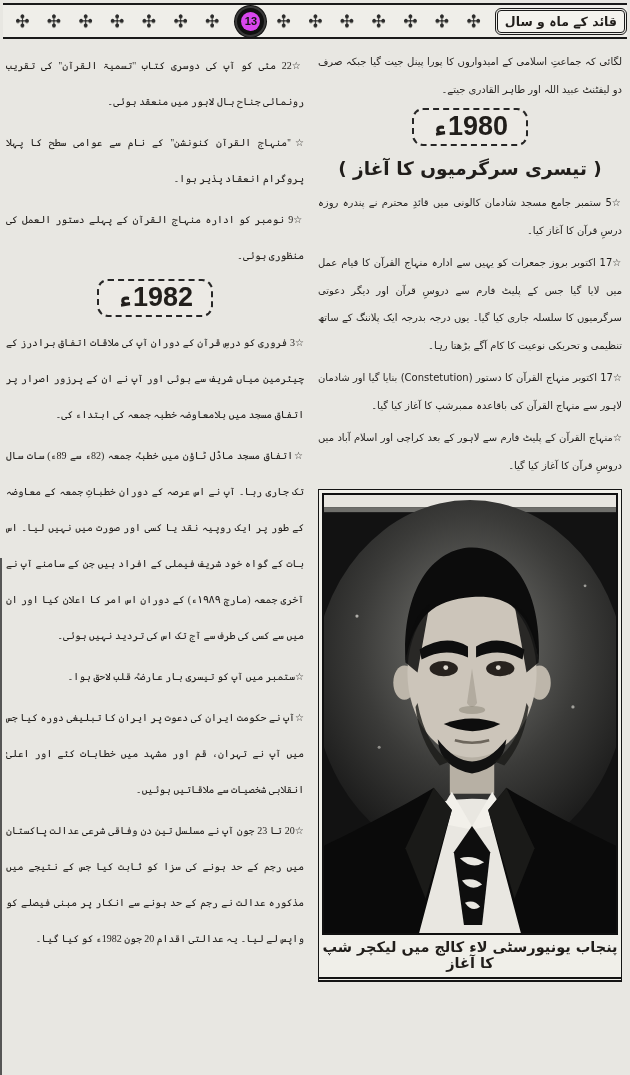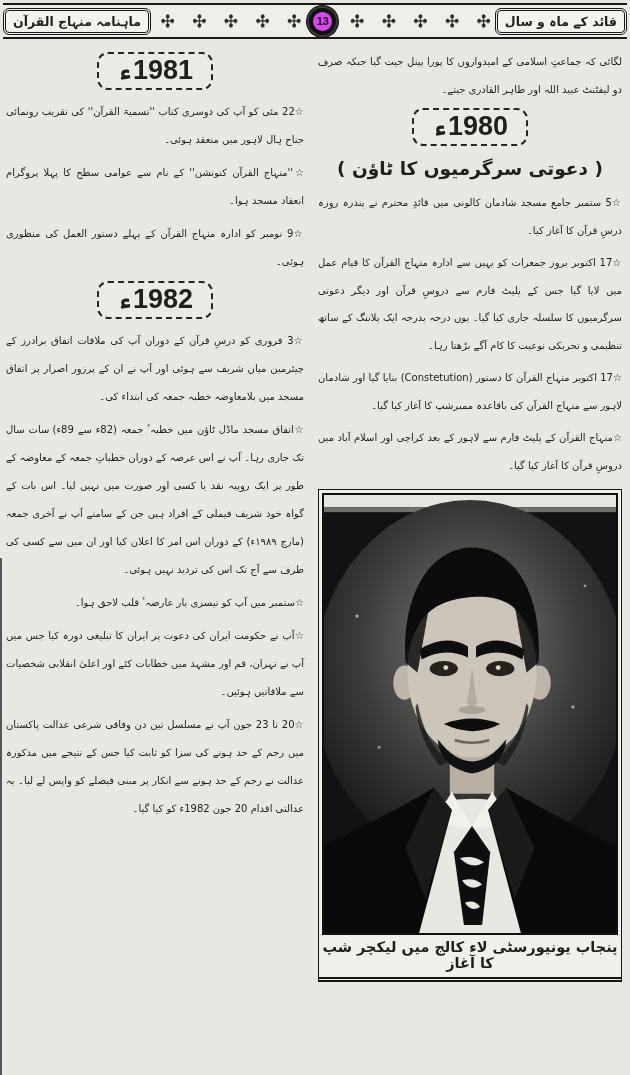--- a/index.html
+++ b/index.html
@@ -43,21 +43,21 @@
     position:absolute;top:48px;right:8px;left:6px;bottom:0;
     display:flex;gap:14px;direction:rtl;
   }
   .col{box-sizing:border-box;}
   .col-first{width:304px;}   
   .col-second{width:298px;}  
   .para{
     margin:0 0 5px;font-size:10px;line-height:27.5px;
     text-align:justify;direction:rtl;
   }
-  .col-second .para{line-height:28px;}
+  .col-second .para{line-height:36px;font-family:Liberation Serif, serif;}
   .year-box{
     display:block;width:fit-content;margin:4px auto 8px;
     padding:0 18px 2px;
     border:2px dashed #262626;border-radius:11px;
     font:bold 27px "Liberation Sans",sans-serif;
     background:#eceae5;direction:rtl;letter-spacing:1px;
   }
   .section-title{
     text-align:center;font-size:18.5px;font-weight:bold;
     margin:12px 0 10px;direction:rtl;
@@ -84,29 +84,28 @@
 </head>
 <body>
 
 <div class="header">
   <span class="header-label">قائد کے ماہ و سال</span>
   <span class="ornaments">✣ ✣ ✣ ✣ ✣ ✣ ✣</span>
   <span class="page-badge">
     <span class="page-badge-inner">13</span>
   </span>
   <span class="ornaments">✣ ✣ ✣ ✣ ✣ ✣ ✣</span>
-  <span class="header-label">ماہنامہ منہاج القرآن</span>
 </div>
 
 <div class="content">
 
   <div class="col col-first">
     <p class="para">لگائی کہ جماعتِ اسلامی کے امیدواروں کا پورا پینل جیت گیا جبکہ صرف دو لیفٹنٹ عبید اللہ اور طاہر القادری جیتے۔</p>
     <div class="year-box">1980ء</div>
-    <div class="section-title">( دعوتی سرگرمیوں کا ٹاؤن )</div>
+    <div class="section-title">( تیسری سرگرمیوں کا آغاز )</div>
     <p class="para">☆5 ستمبر جامع مسجد شادمان کالونی میں قائدِ محترم نے پندرہ روزہ درسِ قرآن کا آغاز کیا۔</p>
     <p class="para">☆17 اکتوبر بروز جمعرات کو یہیں سے ادارہ منہاج القرآن کا قیام عمل میں لایا گیا جس کے پلیٹ فارم سے دروسِ قرآن اور دیگر دعوتی سرگرمیوں کا سلسلہ جاری کیا گیا۔ یوں درجہ بدرجہ ایک پلاننگ کے ساتھ تنظیمی و تحریکی نوعیت کا کام آگے بڑھتا رہا۔</p>
     <p class="para">☆17 اکتوبر منہاج القرآن کا دستور (Constetution) بنایا گیا اور شادمان لاہور سے منہاج القرآن کی باقاعدہ ممبرشپ کا آغاز کیا گیا۔</p>
     <p class="para">☆منہاج القرآن کے پلیٹ فارم سے لاہور کے بعد کراچی اور اسلام آباد میں دروسِ قرآن کا آغاز کیا گیا۔</p>
 
     <figure class="photo-figure" style="margin:10px 0 0">
       <div class="photo-frame">
         <svg viewBox="0 0 296 434" preserveAspectRatio="xMidYMid slice">
           <defs>
             <radialGradient id="glow" cx="50%" cy="40%" r="65%">
@@ -168,23 +167,22 @@
           <path d="M302,440 L302,352 C256,330 210,306 184,290 L166,312 L200,440 Z" fill="#0a0a0a"></path>
           <path d="M112,290 L130,312 L104,400 L84,350 Z" fill="#1c1c1a" opacity=".9"></path>
           <path d="M184,290 L166,312 L192,400 L212,350 Z" fill="#1c1c1a" opacity=".9"></path>
         </svg>
       </div>
       <figcaption class="photo-caption">پنجاب یونیورسٹی لاء کالج میں لیکچر شپ کا آغاز</figcaption>
     </figure>
   </div>
 
   <div class="col col-second">
-    <div class="year-box">1981ء</div>
     <p class="para">☆22 مئی کو آپ کی دوسری کتاب ''تسمیۃ القرآن'' کی تقریب رونمائی جناح ہال لاہور میں منعقد ہوئی۔</p>
-    <p class="para">☆''منہاج القرآن کنونشن'' کے نام سے عوامی سطح کا پہلا پروگرام انعقاد مسجد ہوا۔</p>
+    <p class="para">☆''منہاج القرآن کنونشن'' کے نام سے عوامی سطح کا پہلا پروگرام انعقاد پذیر ہوا۔</p>
     <p class="para">☆9 نومبر کو ادارہ منہاج القرآن کے پہلے دستور العمل کی منظوری ہوئی۔</p>
     <div class="year-box">1982ء</div>
     <p class="para">☆3 فروری کو درسِ قرآن کے دوران آپ کی ملاقات اتفاق برادرز کے چیئرمین میاں شریف سے ہوئی اور آپ نے ان کے پرزور اصرار پر اتفاق مسجد میں بلامعاوضہ خطبہ جمعہ کی ابتداء کی۔</p>
     <p class="para">☆اتفاق مسجد ماڈل ٹاؤن میں خطبہٴ جمعہ (82ء سے 89ء) سات سال تک جاری رہا۔ آپ نے اس عرصہ کے دوران خطباتِ جمعہ کے معاوضہ کے طور پر ایک روپیہ نقد یا کسی اور صورت میں نہیں لیا۔ اس بات کے گواہ خود شریف فیملی کے افراد ہیں جن کے سامنے آپ نے آخری جمعہ (مارچ ۱۹۸۹ء) کے دوران اس امر کا اعلان کیا اور ان میں سے کسی کی طرف سے آج تک اس کی تردید نہیں ہوئی۔</p>
     <p class="para">☆ستمبر میں آپ کو تیسری بار عارضہٴ قلب لاحق ہوا۔</p>
     <p class="para">☆آپ نے حکومت ایران کی دعوت پر ایران کا تبلیغی دورہ کیا جس میں آپ نے تہران، قم اور مشہد میں خطابات کئے اور اعلیٰ انقلابی شخصیات سے ملاقاتیں ہوئیں۔</p>
     <p class="para">☆20 تا 23 جون آپ نے مسلسل تین دن وفاقی شرعی عدالت پاکستان میں رجم کے حد ہونے کی سزا کو ثابت کیا جس کے نتیجے میں مذکورہ عدالت نے رجم کے حد ہونے سے انکار پر مبنی فیصلے کو واپس لے لیا۔ یہ عدالتی اقدام 20 جون 1982ء کو کیا گیا۔</p>
 
   </div>
 

